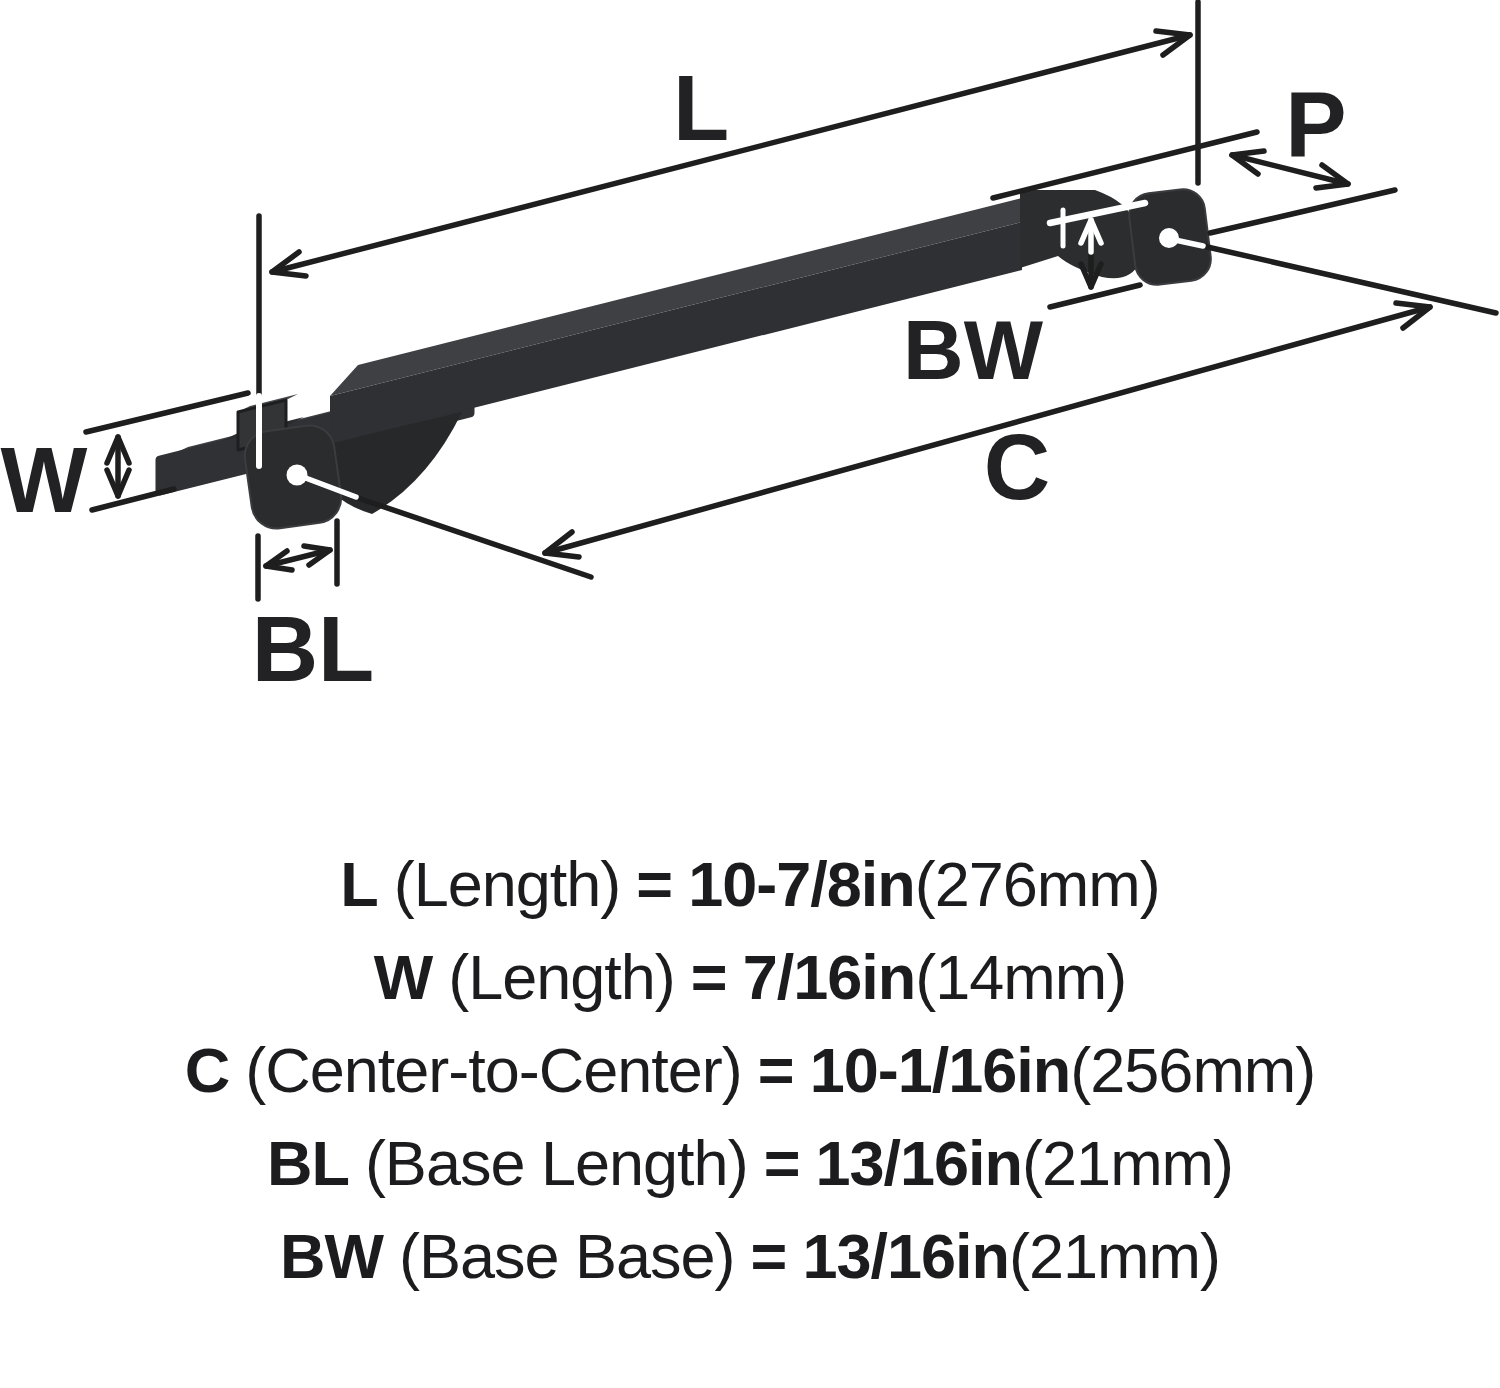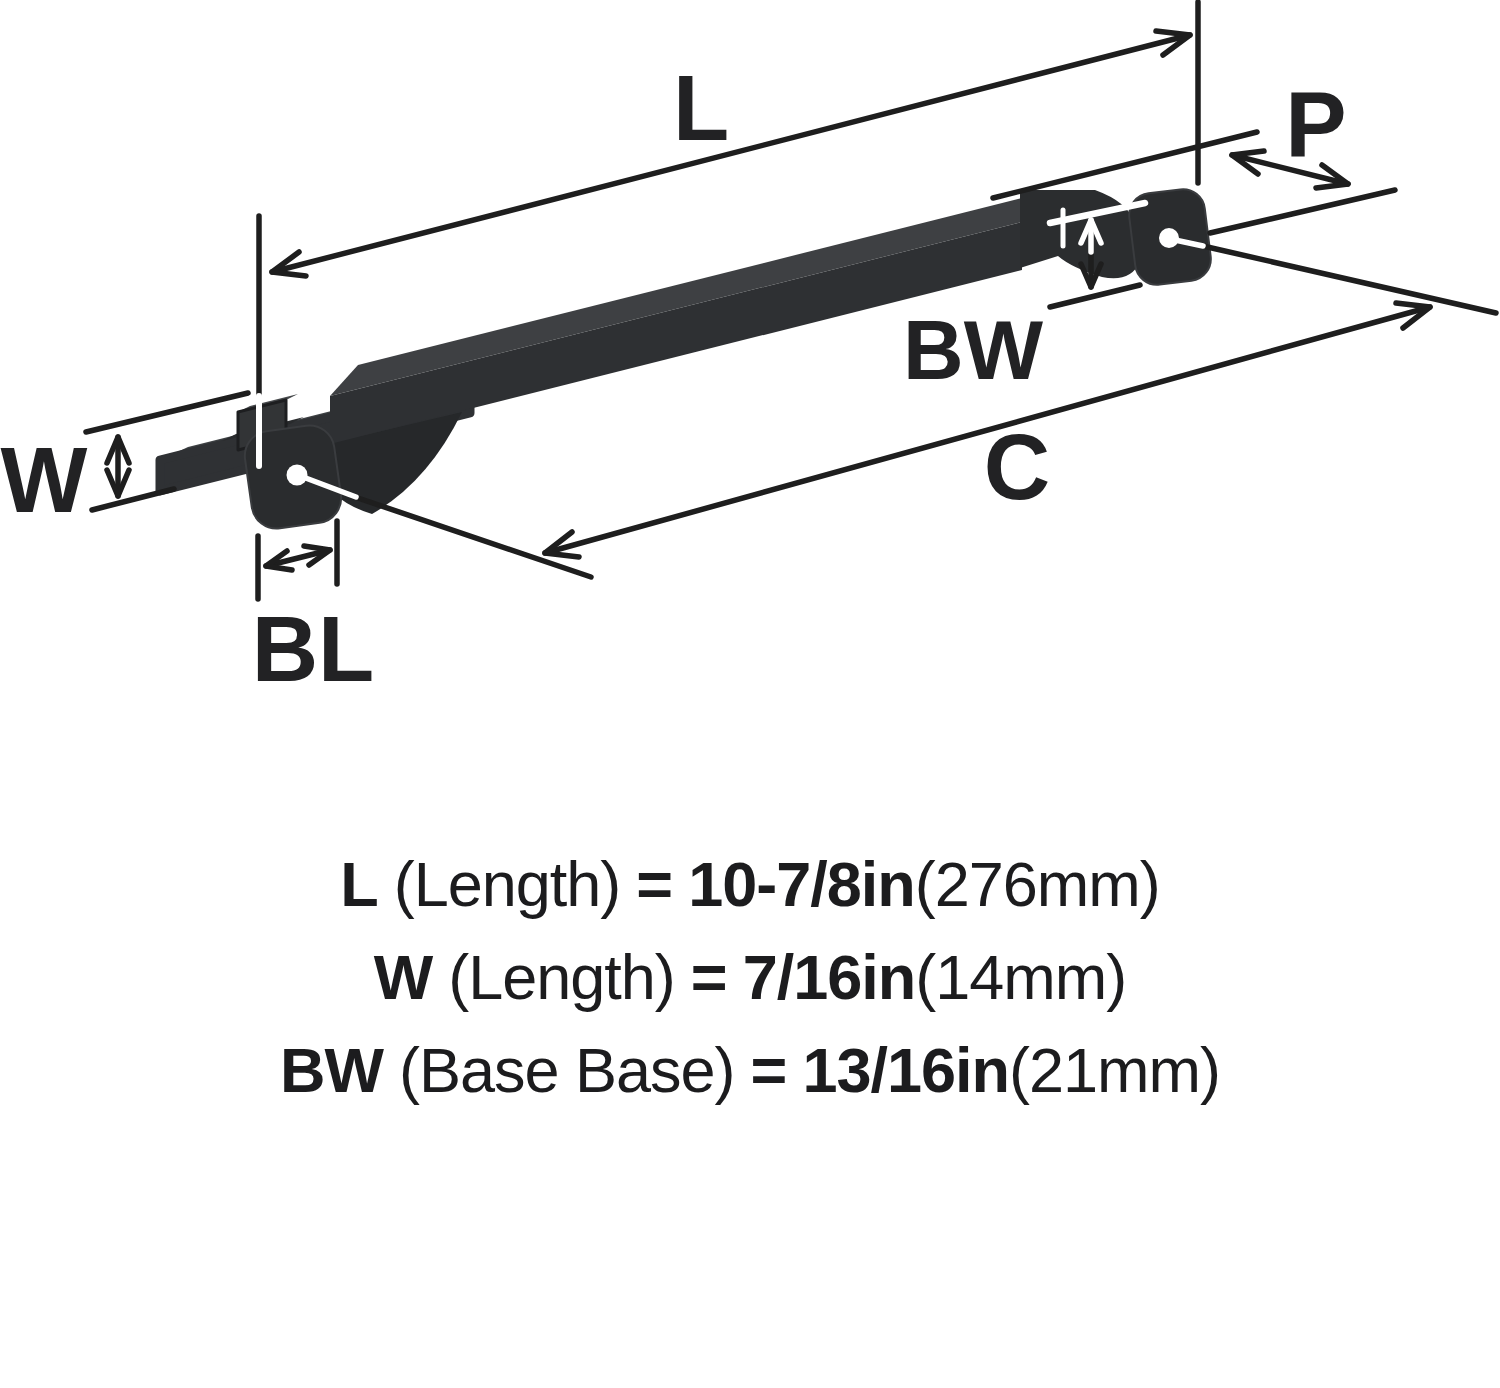--- a/index.html
+++ b/index.html
@@ -134,17 +134,23 @@
   </svg>
 
   <div class="legend">
     <div class="row">
       <span class="b key">L</span><span class="r name">(Length)</span><span class="b eq">=</span><span class="b val">10-7/8in</span><span class="r metric">(276mm)</span>
     </div>
     <div class="row">
       <span class="b key">W</span><span class="r name">(Length)</span><span class="b eq">=</span><span class="b val">7/16in</span><span class="r metric">(14mm)</span>
     </div>
     <div class="row">
+      <span class="b key">C</span><span class="r name">(Center-to-Center)</span><span class="b eq">=</span><span class="b val">10-1/16in</span><span class="r metric">(256mm)</span>
+    </div>
+    <div class="row">
+      <span class="b key">BL</span><span class="r name">(Base Length)</span><span class="b eq">=</span><span class="b val">13/16in</span><span class="r metric">(21mm)</span>
+    </div>
+    <div class="row">
       <span class="b key">BW</span><span class="r name">(Base Base)</span><span class="b eq">=</span><span class="b val">13/16in</span><span class="r metric">(21mm)</span>
     </div>
   </div>
 
 </div>
 
 </body></html>

